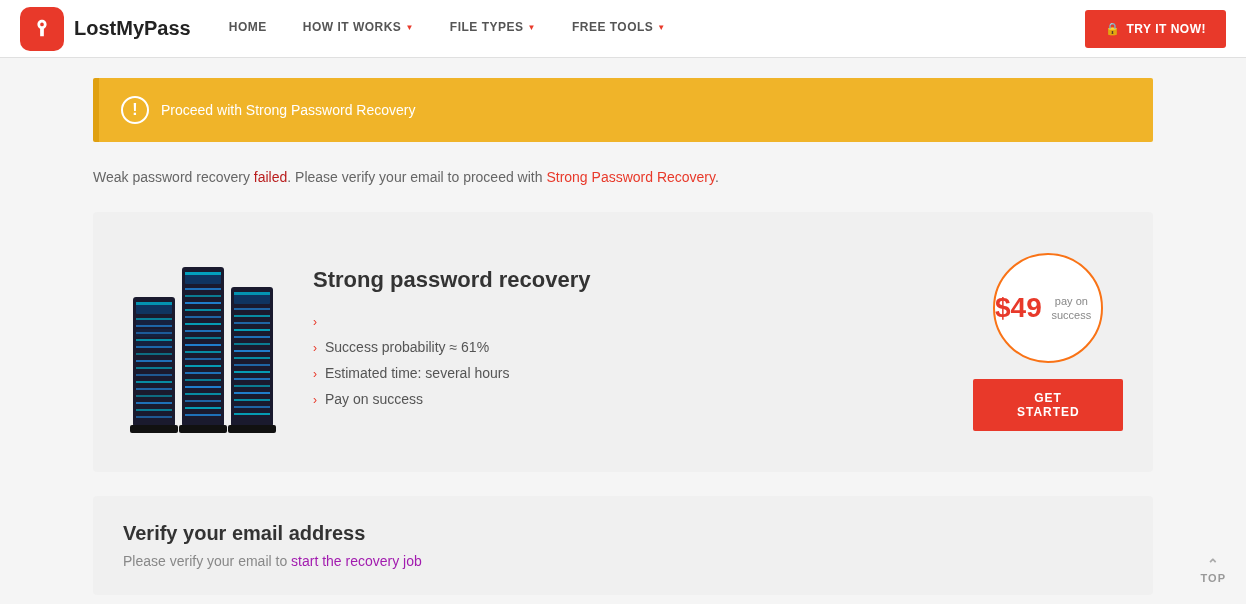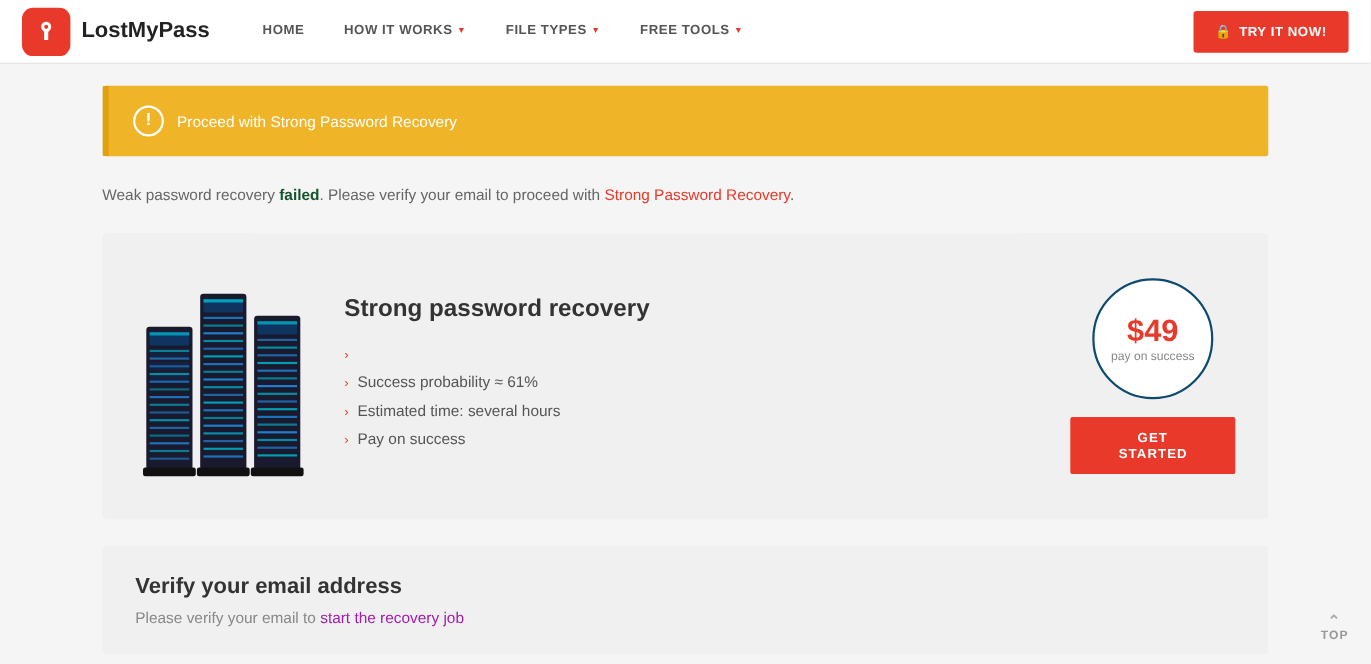--- a/index.html
+++ b/index.html
@@ -11,21 +11,21 @@
       display: flex;
       align-items: center;
       padding: 0 20px;
       height: 58px;
       border-bottom: 1px solid #e0e0e0;
     }
     .logo-area {
       display: flex;
       align-items: center;
       gap: 10px;
-      margin-right: 30px;
+      margin-right: 20px;
     }
     .logo-icon {
       width: 44px;
       height: 44px;
       background: #e8392a;
       border-radius: 10px;
       display: flex;
       align-items: center;
       justify-content: center;
     }
@@ -115,21 +115,21 @@
       font-weight: 500;
     }
 
     
     .weak-message {
       color: #666;
       font-size: 14px;
       margin-bottom: 24px;
       line-height: 1.6;
     }
-    .weak-message .highlight { color: #14532d; font-weight: bold; }
+    .weak-message .highlight { color: #b91c1c; }
     .weak-message .link { color: #e8392a; text-decoration: none; }
 
     
     .card {
       background: #f0f0f0;
       border-radius: 4px;
       padding: 30px 30px 30px 30px;
       margin-bottom: 24px;
     }
     .card-inner {
@@ -181,23 +181,23 @@
       display: flex;
       flex-direction: column;
       align-items: center;
       gap: 16px;
       flex-shrink: 0;
     }
     .price-circle {
       width: 110px;
       height: 110px;
       border-radius: 50%;
-      border: 2px solid #0c4a6e;
-      display: flex;
-      flex-direction: column;
+      border: 2px solid #f97316;
+      display: flex;
+      flex-direction: row;
       align-items: center;
       justify-content: center;
       background: white;
     }
     .price-amount {
       font-size: 28px;
       font-weight: bold;
       color: #e8392a;
     }
     .price-label {

